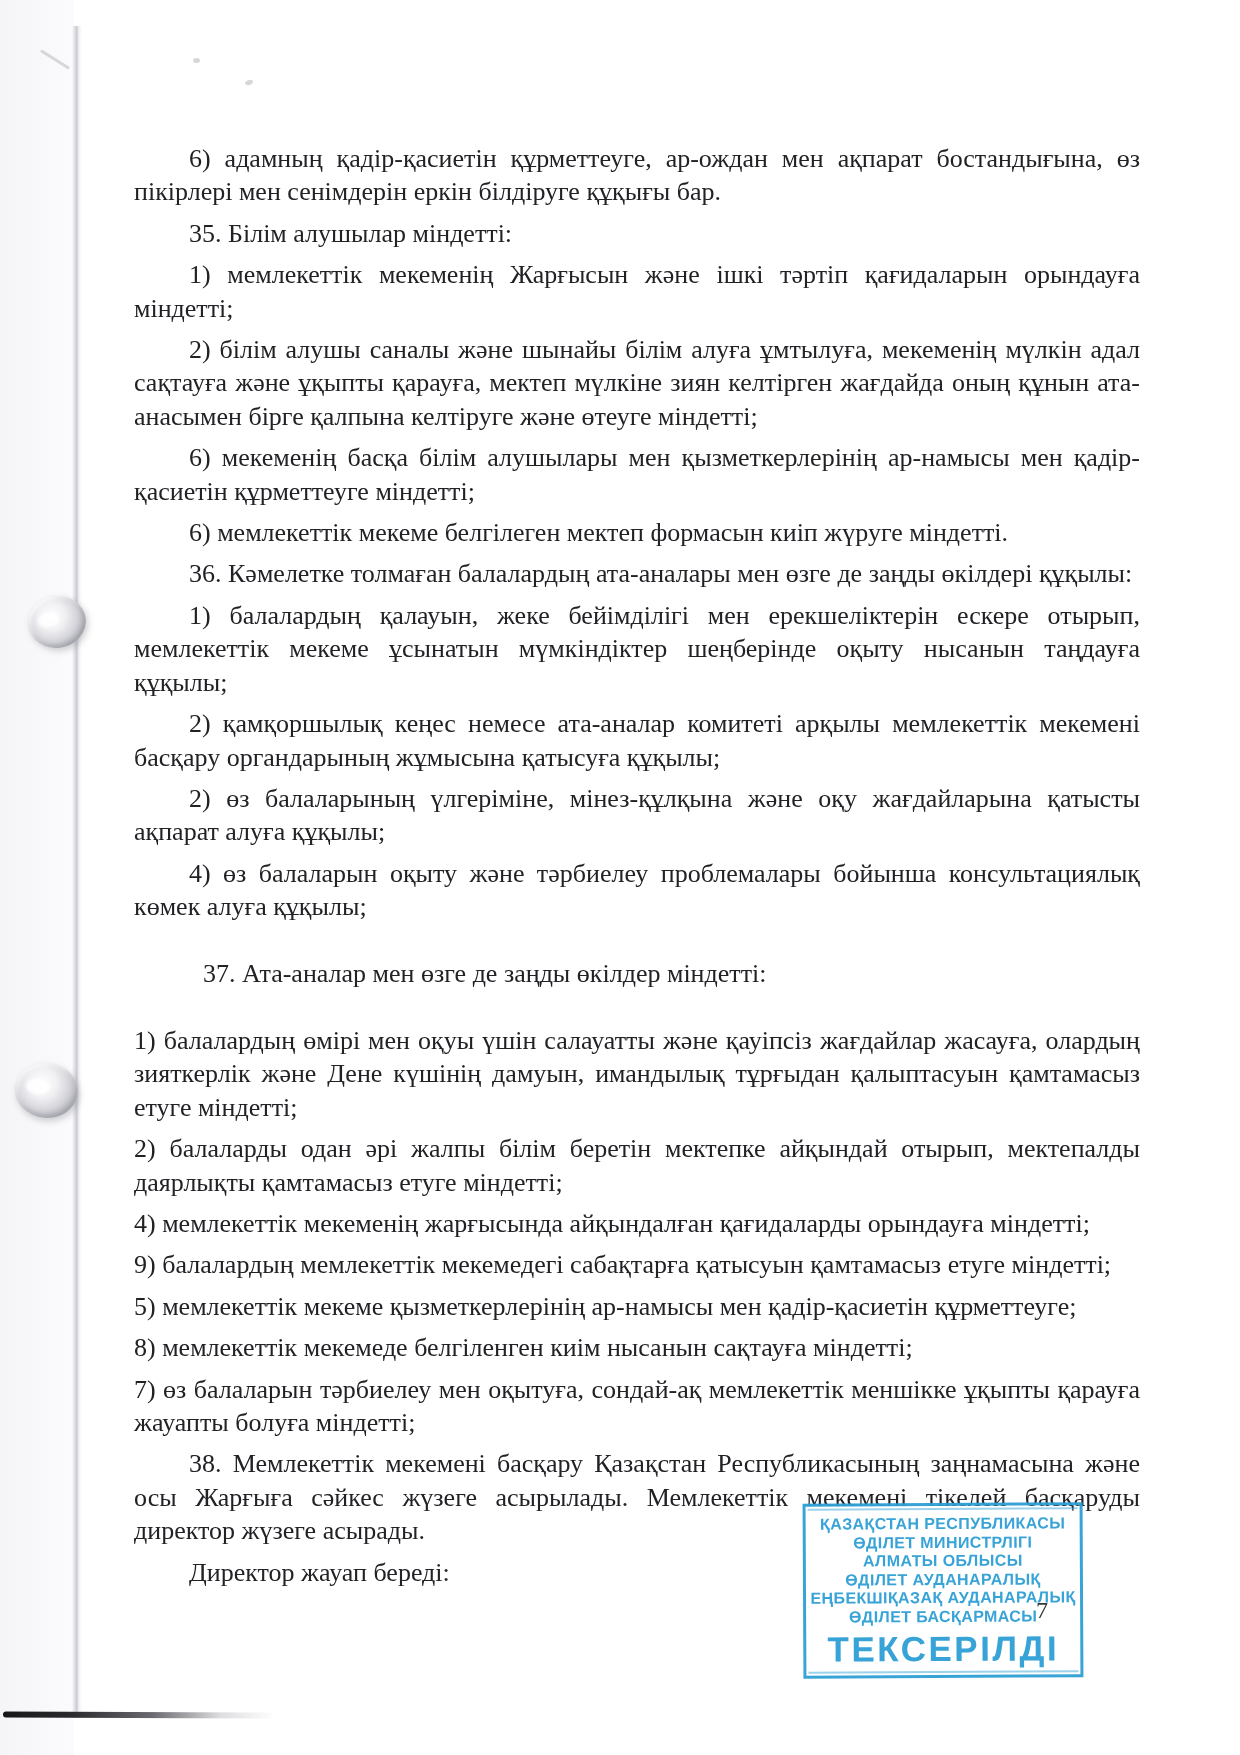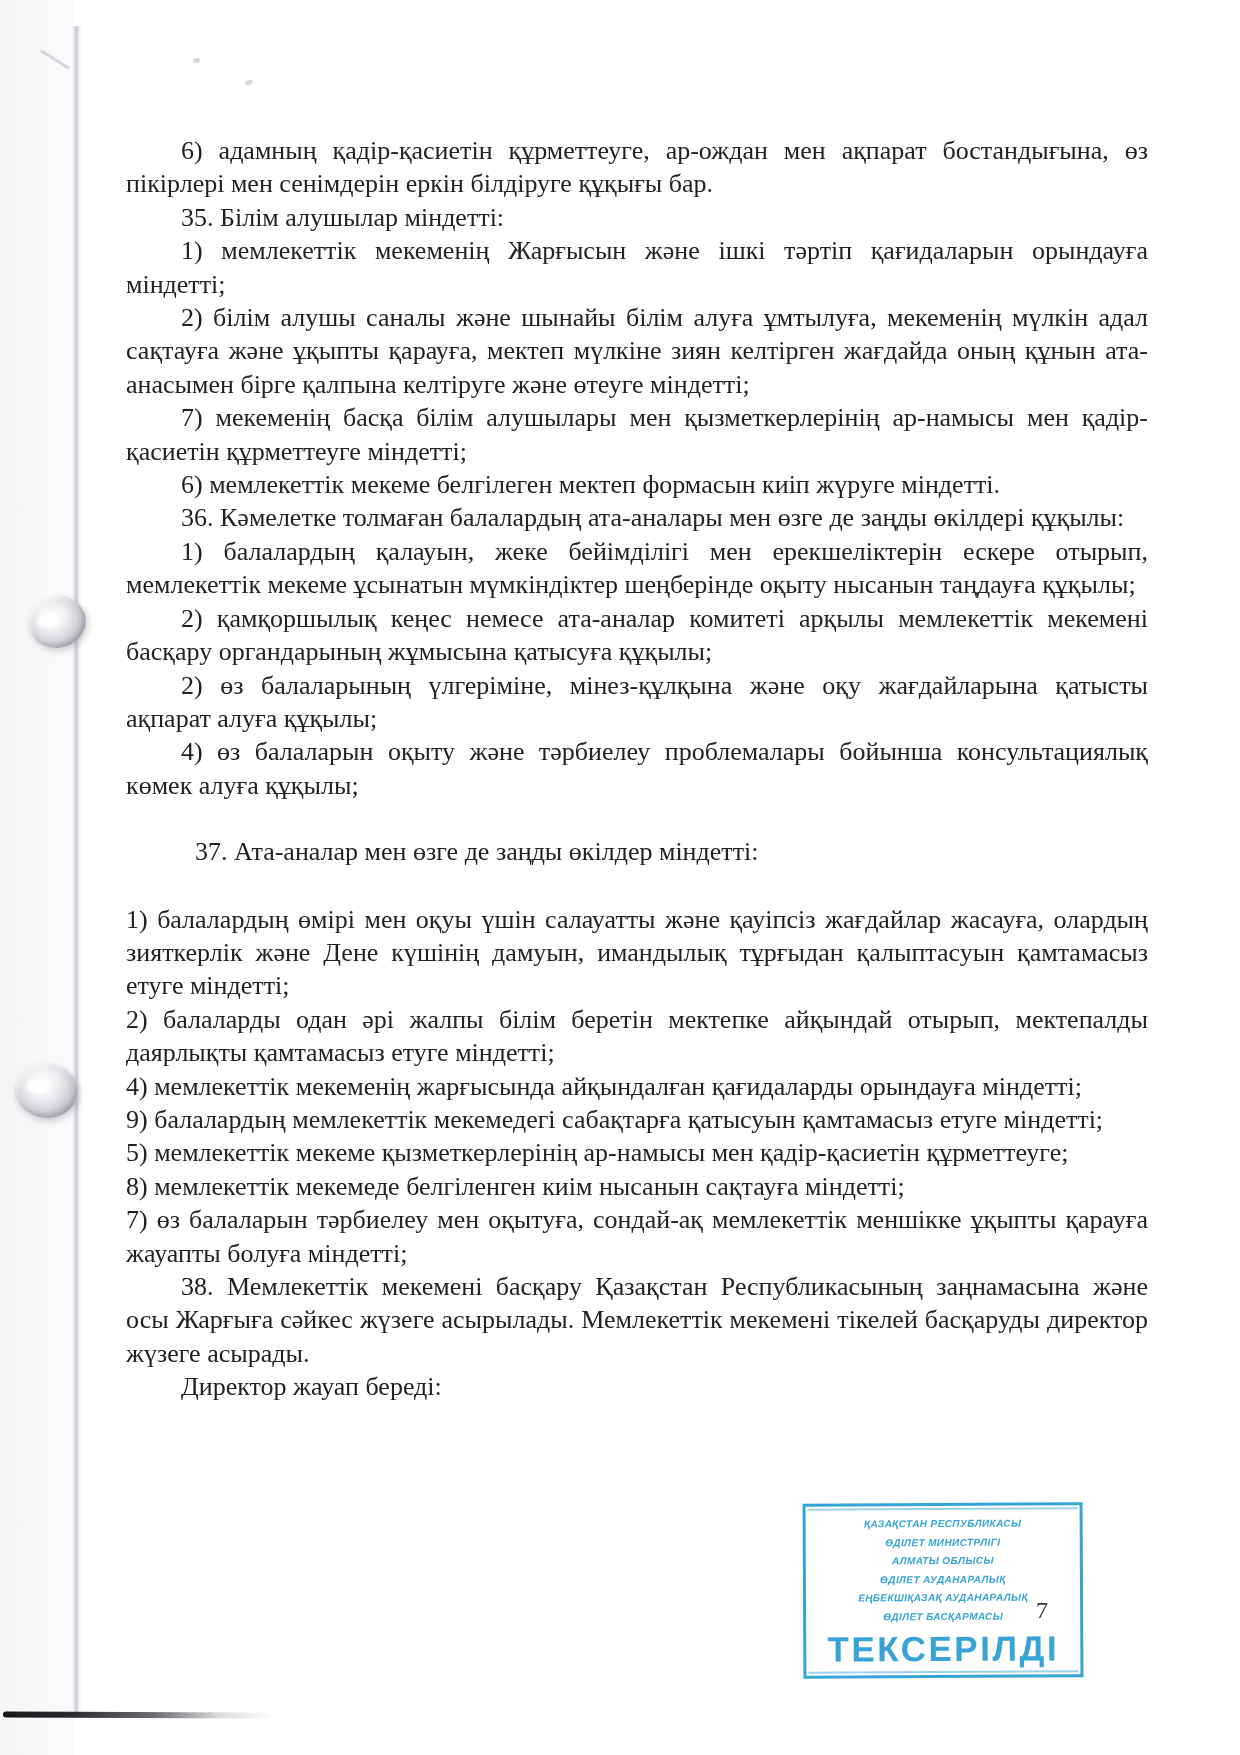--- a/index.html
+++ b/index.html
@@ -43,21 +43,21 @@
     position:absolute;left:3px;top:1712px;width:272px;height:6px;border-radius:3px;
     background:linear-gradient(to right,#17171a 0%,#2a2a2e 25%,#6a6a70 55%,rgba(160,160,168,.35) 80%,rgba(200,200,208,0) 100%);
     transform:rotate(0.25deg);
   }
   
   .text-block{
     position:absolute;left:126px;top:134px;width:1022px;
     font-size:26px;line-height:33.4px;color:#222226;
     text-align:justify;
   }
-  .para{margin:0;padding:0;}
+  .para{margin:8px;padding:0;}
   .para.ind{text-indent:55px;}
   .para.ind-lg{text-indent:69px;}
   .para.spaced{margin-top:33px;margin-bottom:34px;}
   .u{text-decoration-thickness:2px;text-underline-offset:4px;}
   
   .stamp{
     position:absolute;left:803px;top:1503px;width:280px;height:175px;
     border:3px solid currentColor;
     box-sizing:border-box;
     color:#2e9fd4;
@@ -66,23 +66,22 @@
     transform:rotate(-0.3deg);
     font-family:"Liberation Sans","DejaVu Sans",sans-serif;
     opacity:.95;
   }
   .stamp::after{
     content:"";position:absolute;left:2px;right:2px;top:2px;bottom:2px;
     border-top:2px solid currentColor;border-bottom:2px solid currentColor;
     opacity:.5;pointer-events:none;
   }
   .stamp-line{
-    font-size:10px;line-height:18.5px;font-weight:bold;letter-spacing:.4px;
+    font-size:16px;line-height:18.5px;font-weight:bold;letter-spacing:.4px;
     white-space:nowrap;
-    font-style:italic;
   }
   .stamp-verdict{
     font-size:35px;font-weight:bold;letter-spacing:2.5px;margin-top:3px;
     white-space:nowrap;
   }
   .page-number{
     position:absolute;left:1036px;top:1597px;
     font-size:24px;color:#35353a;
     font-family:"Liberation Serif","DejaVu Serif",serif;
   }
@@ -98,21 +97,21 @@
   <div class="speck s2"></div>
   <div class="grommet g1"></div>
   <div class="grommet g2"></div>
   <div class="bottom-line"></div>
 
   <div class="text-block" id="text-block">
       <p class="para ind"><span>6) адамның қадір-қасиетін құрметтеуге, ар-ождан мен ақпарат бостандығына, өз пікірлері мен сенімдерін еркін білдіруге құқығы бар.</span></p>
       <p class="para ind"><span>35. </span><span class="u">Білім алушылар міндетті:</span></p>
       <p class="para ind"><span>1) мемлекеттік мекеменің Жарғысын және ішкі тәртіп қағидаларын орындауға міндетті;</span></p>
       <p class="para ind"><span>2) білім алушы саналы және шынайы білім алуға ұмтылуға, мекеменің мүлкін адал сақтауға және ұқыпты қарауға, мектеп мүлкіне зиян келтірген жағдайда оның құнын ата-анасымен бірге қалпына келтіруге және өтеуге міндетті;</span></p>
-      <p class="para ind"><span>7) мекеменің басқа білім алушылары мен қызметкерлерінің ар-намысы мен қадір-қасиетін құрметтеуге міндетті;</span></p>
+      <p class="para ind"><span>6) мекеменің басқа білім алушылары мен қызметкерлерінің ар-намысы мен қадір-қасиетін құрметтеуге міндетті;</span></p>
       <p class="para ind"><span>6) мемлекеттік мекеме белгілеген мектеп формасын киіп жүруге міндетті.</span></p>
       <p class="para ind"><span>36. </span><span class="u">Кәмелетке толмаған балалардың ата-аналары мен өзге де заңды өкілдері құқылы:</span></p>
       <p class="para ind"><span>1) балалардың қалауын, жеке бейімділігі мен ерекшеліктерін ескере отырып, мемлекеттік мекеме ұсынатын мүмкіндіктер шеңберінде оқыту нысанын таңдауға құқылы;</span></p>
       <p class="para ind"><span>2) қамқоршылық кеңес немесе ата-аналар комитеті арқылы мемлекеттік мекемені басқару органдарының жұмысына қатысуға құқылы;</span></p>
       <p class="para ind"><span>2) өз балаларының үлгеріміне, мінез-құлқына және оқу жағдайларына қатысты ақпарат алуға құқылы;</span></p>
       <p class="para ind"><span>4) өз балаларын оқыту және тәрбиелеу проблемалары бойынша консультациялық көмек алуға құқылы;</span></p>
       <p class="para ind-lg spaced"><span>37. </span><span class="u">Ата-аналар мен өзге де заңды өкілдер міндетті:</span></p>
       <p class="para flush"><span>1) балалардың өмірі мен оқуы үшін салауатты және қауіпсіз жағдайлар жасауға, олардың зияткерлік және Дене күшінің дамуын, имандылық тұрғыдан қалыптасуын қамтамасыз етуге міндетті;</span></p>
       <p class="para flush"><span>2) балаларды одан әрі жалпы білім беретін мектепке айқындай отырып, мектепалды даярлықты қамтамасыз етуге міндетті;</span></p>
       <p class="para flush"><span>4) мемлекеттік мекеменің жарғысында айқындалған қағидаларды орындауға міндетті;</span></p>

